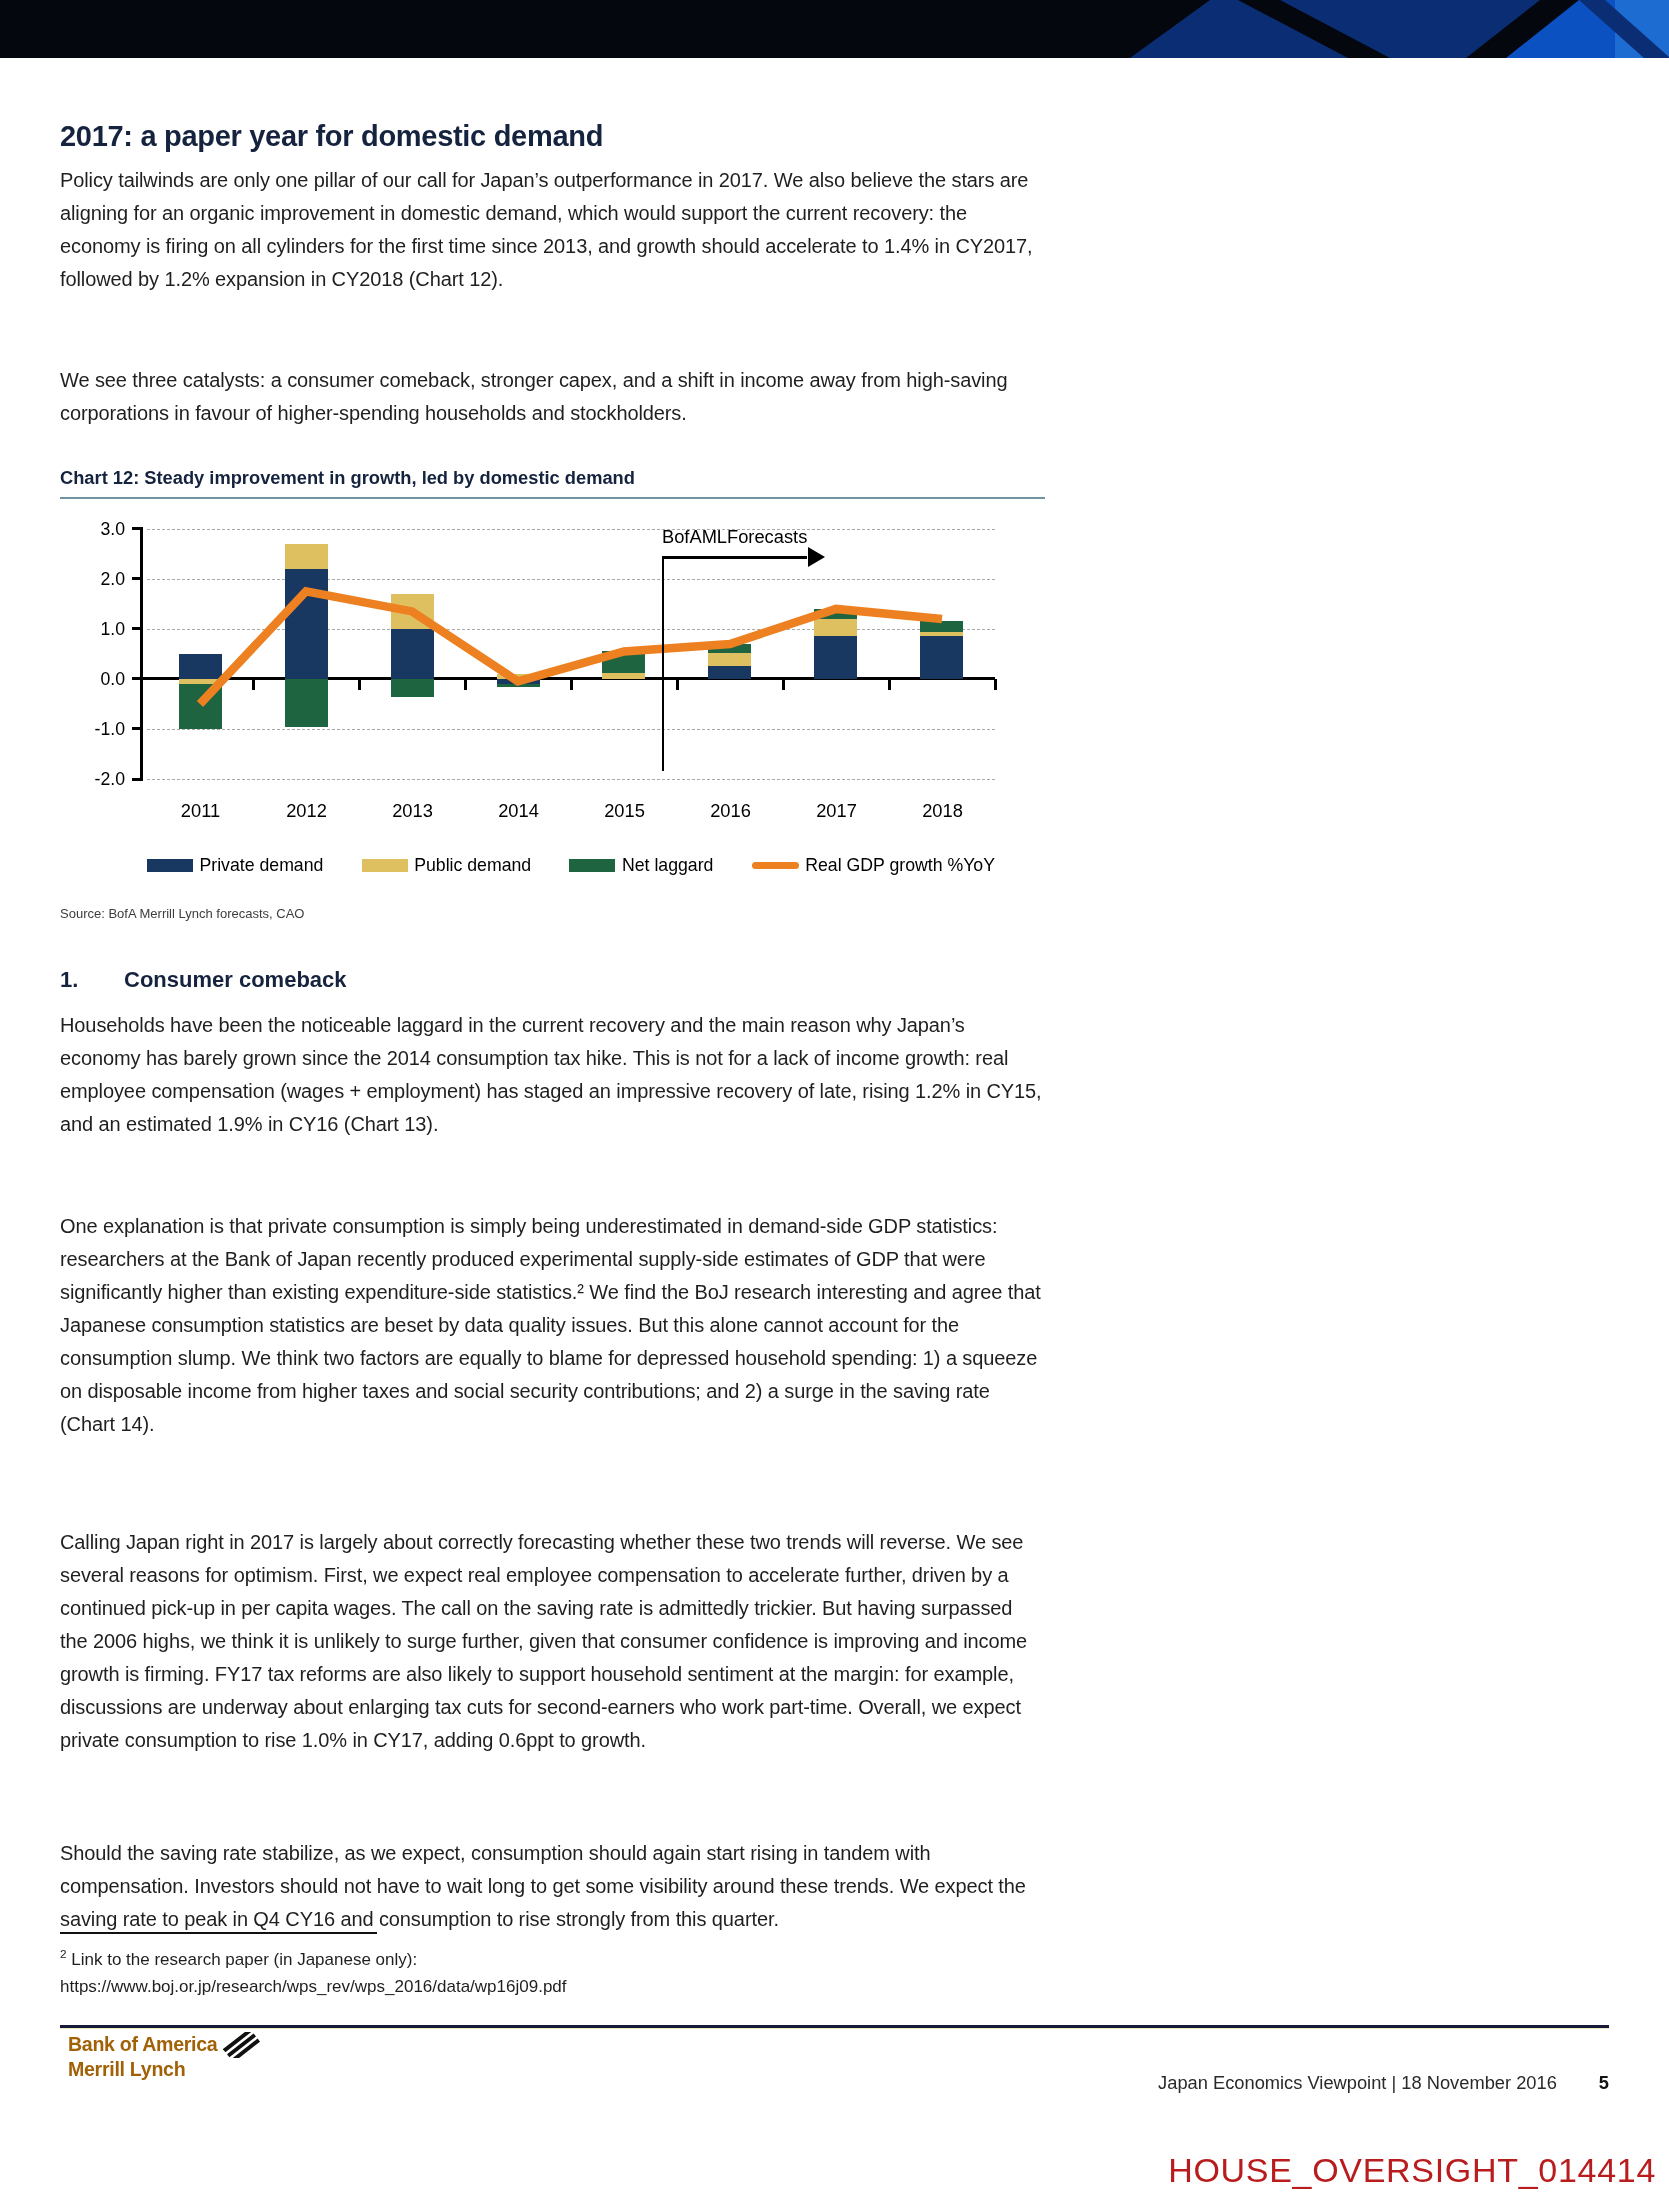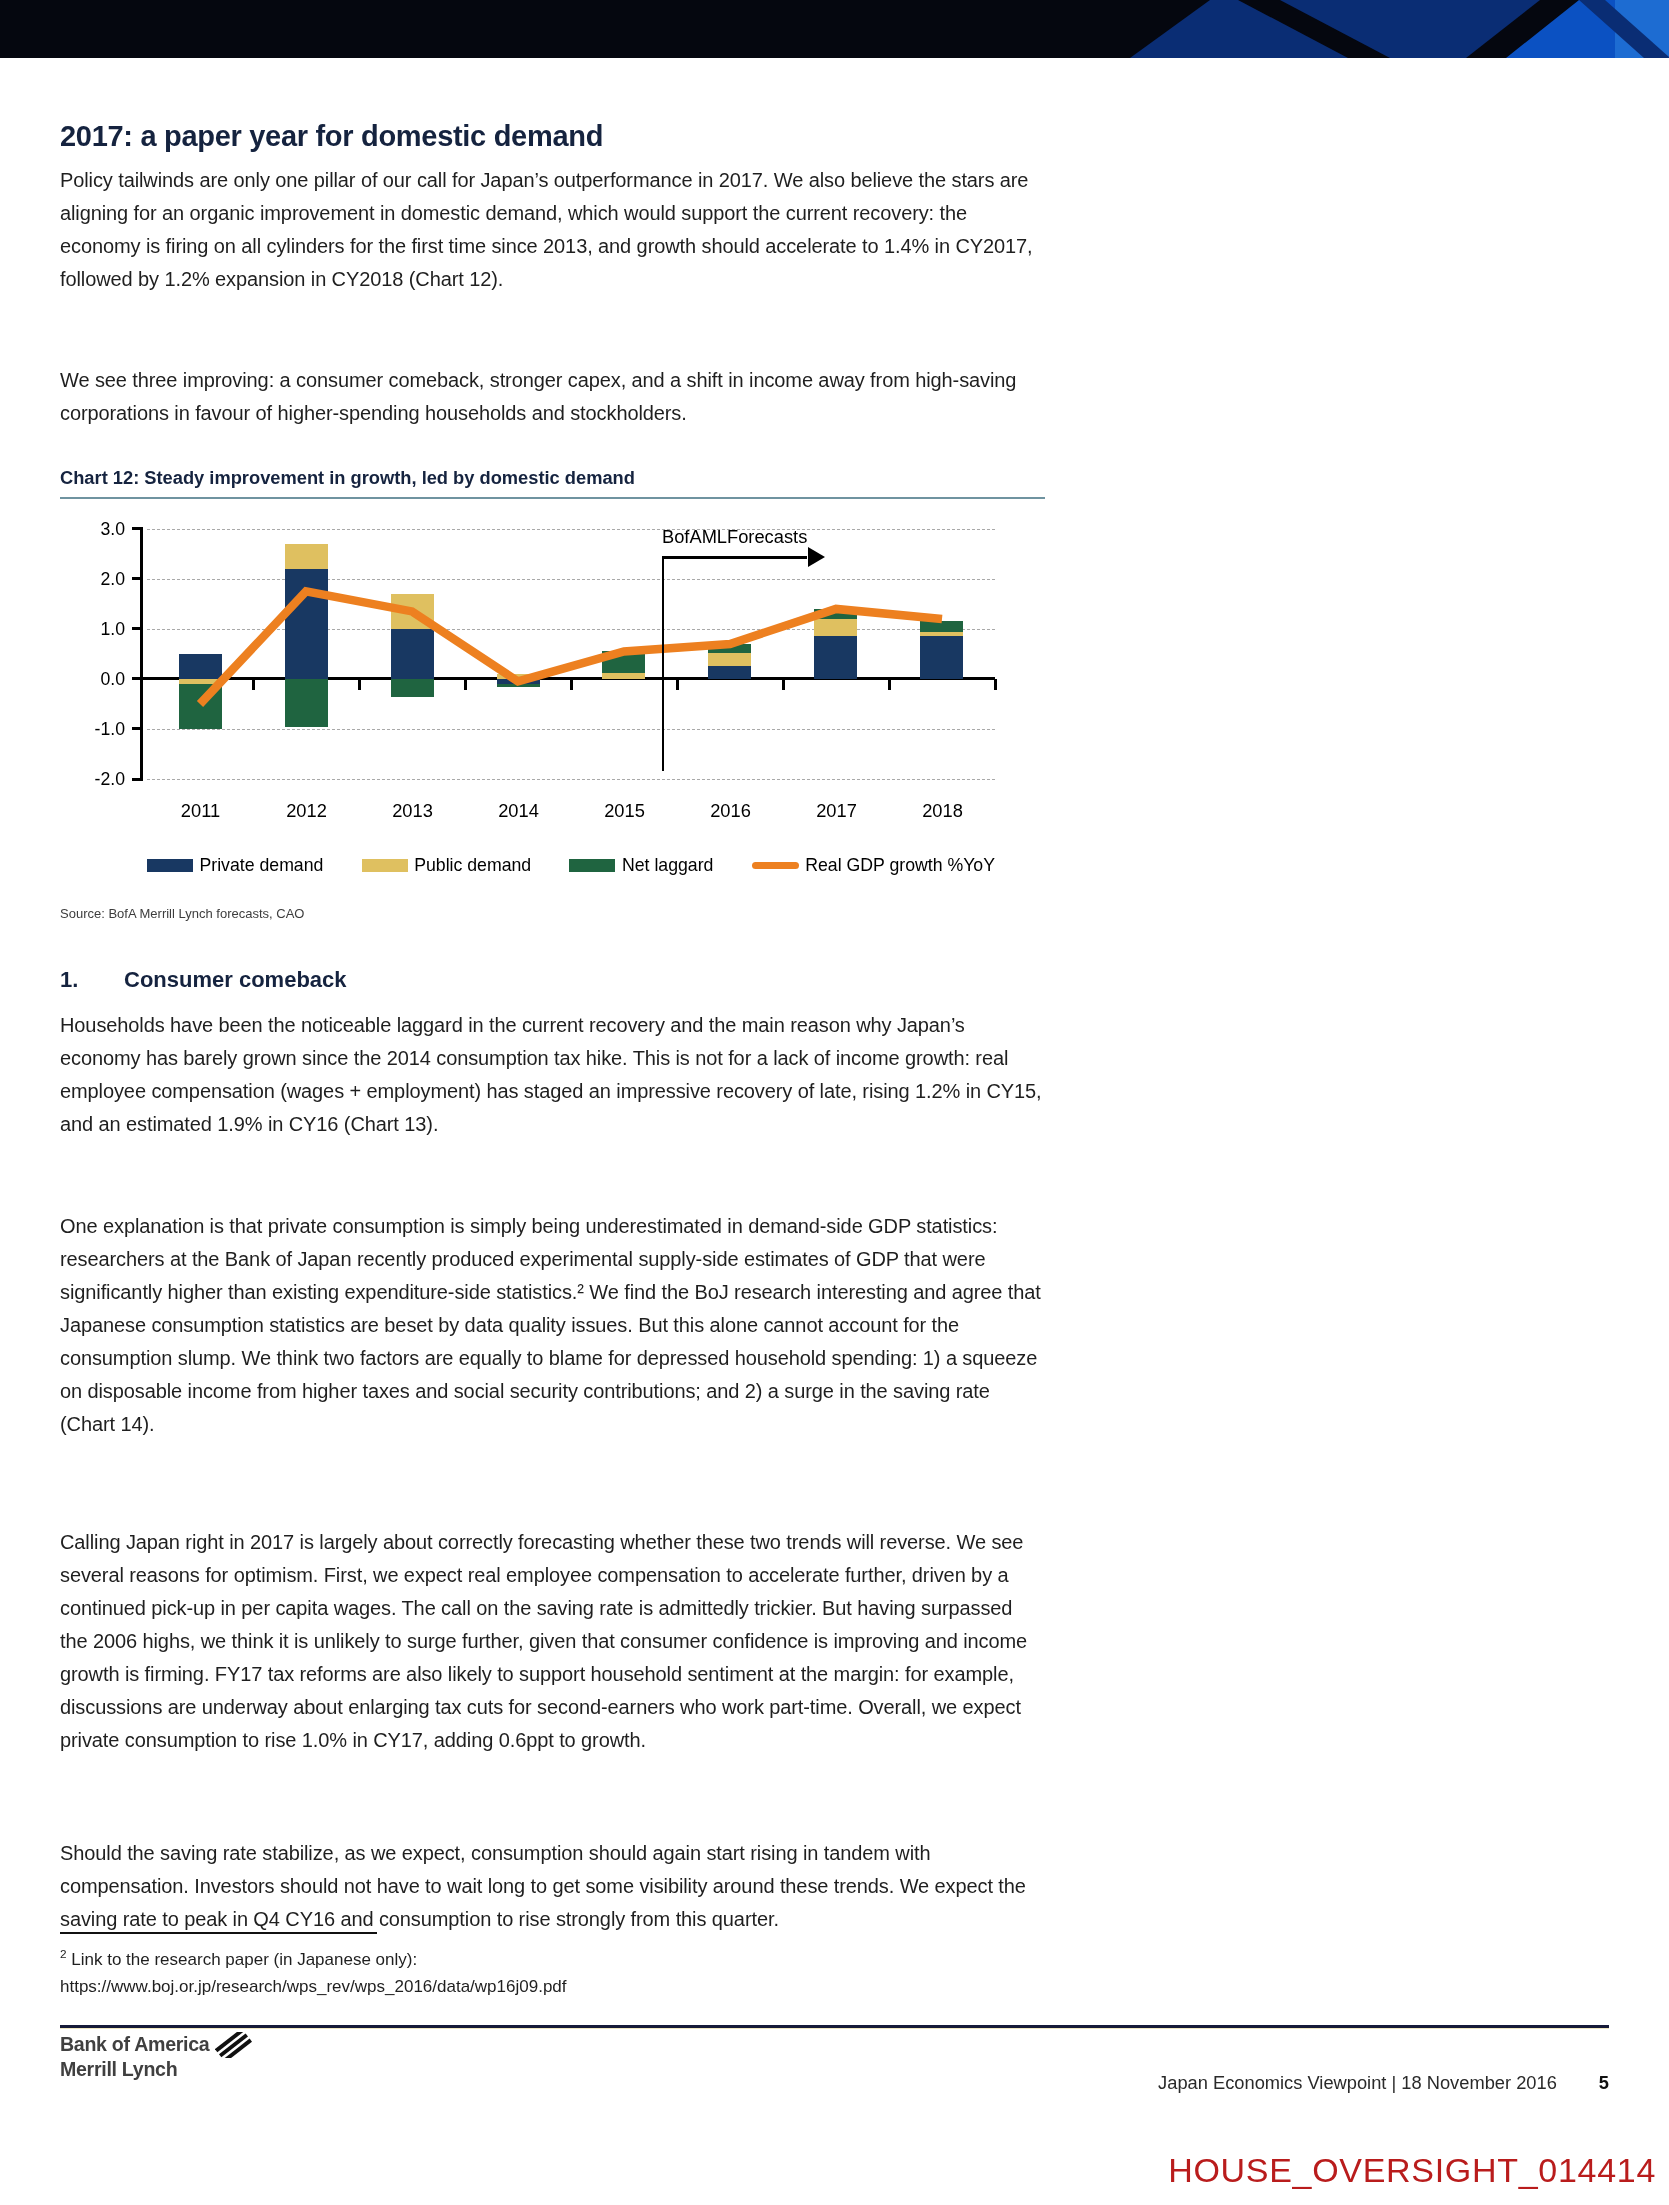--- a/index.html
+++ b/index.html
@@ -30,21 +30,21 @@
   .fn1{top:1947px;} .fn2{top:1977px;}
   .footnote sup{font-size:11.8px;}
   
   #chart-layer{position:absolute;inset:0;pointer-events:none;}
   #chart-legend{position:absolute;left:147px;top:855px;width:848px;display:flex;
                 justify-content:space-between;align-items:center;font-size:17.7px;color:#000;}
   .lg-item{display:flex;align-items:center;gap:6.5px;}
   
   .footer-rule{position:absolute;left:60px;top:2025px;width:1549px;height:2.6px;background:#161a38;}
   .footer-rule-gold{position:absolute;left:60px;top:2028px;width:1549px;height:1.3px;background:#efe7c0;}
-  .brand{position:absolute;left:60px;top:2032px;color:#404040;font-weight:700;font-size:19.6px;line-height:23.6px;letter-spacing:-0.3px;}
+  .brand{position:absolute;left:68px;top:2032px;color:#a16207;font-weight:700;font-size:19.6px;line-height:23.6px;letter-spacing:-0.3px;}
   .brand-row{display:flex;align-items:center;gap:5.2px;}
   .footer-right{position:absolute;left:982px;top:2072px;width:627px;display:flex;
                 justify-content:flex-end;align-items:baseline;gap:42px;font-size:18.3px;color:#2a2a2a;}
   .footer-right .pn{font-weight:700;color:#111;}
   .watermark{position:absolute;right:13px;top:2151px;font-size:34px;letter-spacing:0.7px;color:#b91c1c;}
 </style>
 </head>
 <body>
 
 <div class="page">
@@ -53,21 +53,21 @@
     <div class="bshape s1"></div>
     <div class="bshape s2"></div>
     <div class="bshape s3"></div>
     <div class="bshape s4"></div>
     <div class="bshape s6"></div>
     <div class="bshape s5"></div>
   </div>
 
   <h1 class="col title">2017: a paper year for domestic demand</h1>
   <p class="col body p1">Policy tailwinds are only one pillar of our call for Japan’s outperformance in 2017. We also believe the stars are aligning for an organic improvement in domestic demand, which would support the current recovery: the economy is firing on all cylinders for the first time since 2013, and growth should accelerate to 1.4% in CY2017, followed by 1.2% expansion in CY2018 (Chart 12).</p>
-  <p class="col body p2">We see three improving: a consumer comeback, stronger capex, and a shift in income away from high-saving corporations in favour of higher-spending households and stockholders.</p>
+  <p class="col body p2">We see three catalysts: a consumer comeback, stronger capex, and a shift in income away from high-saving corporations in favour of higher-spending households and stockholders.</p>
 
   <h2 class="col chart-h">Chart 12: Steady improvement in growth, led by domestic demand</h2>
   <div class="chart-underline"></div>
 
   <div id="chart-layer">
       <div style="position: absolute; left: 147px; width: 848px; top: 529px; height: 0px; border-top: 1.3px dashed rgb(169, 169, 169);"></div>
       <div style="position: absolute; left: 132px; width: 10.5px; top: 527px; height: 3.3px; background: rgb(0, 0, 0);"></div>
       <div style="position: absolute; left: 54px; width: 71px; top: 518px; text-align: right; font: 400 17.7px / 22px &quot;Liberation Sans&quot;, sans-serif; color: rgb(0, 0, 0);">3.0</div>
       <div style="position: absolute; left: 147px; width: 848px; top: 579px; height: 0px; border-top: 1.3px dashed rgb(169, 169, 169);"></div>
       <div style="position: absolute; left: 132px; width: 10.5px; top: 577px; height: 3.3px; background: rgb(0, 0, 0);"></div>

